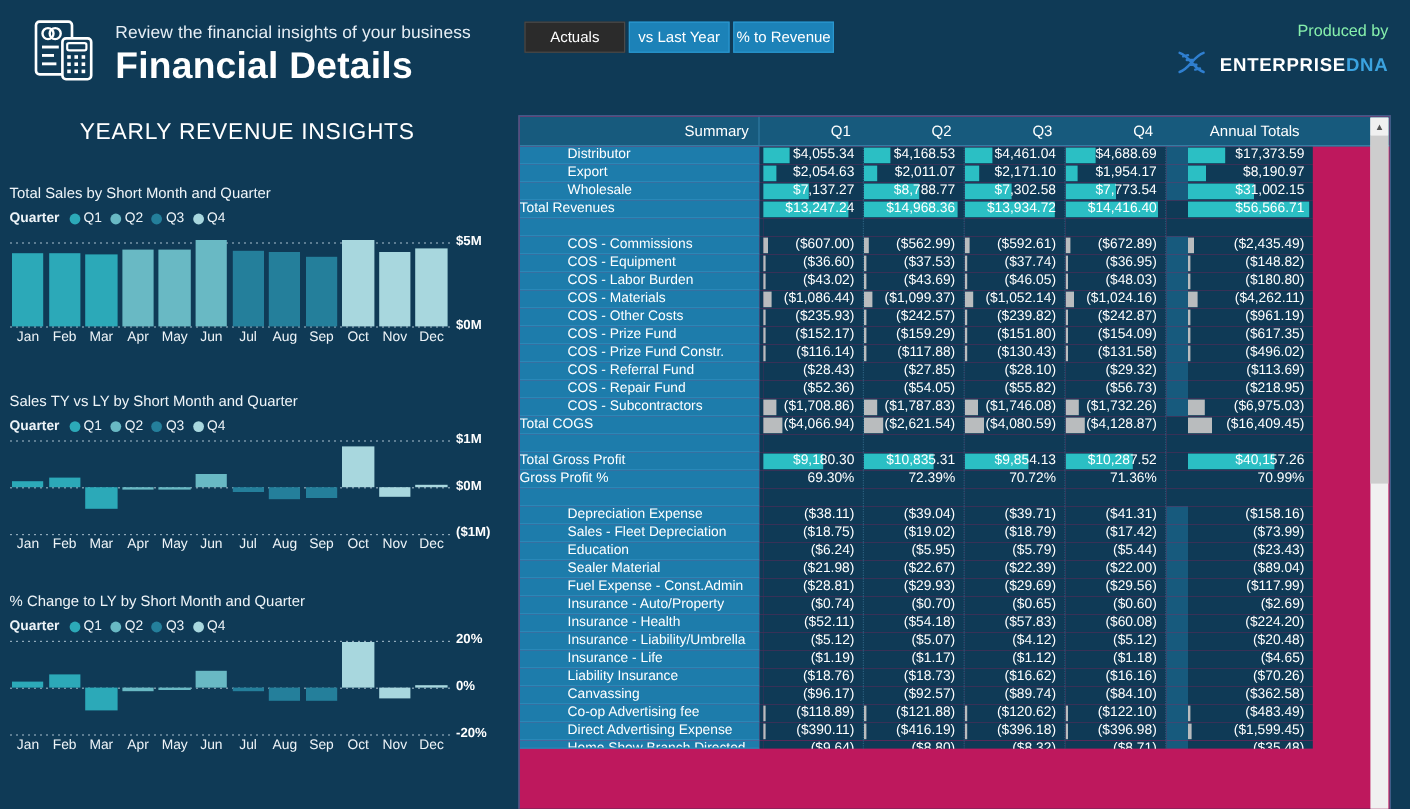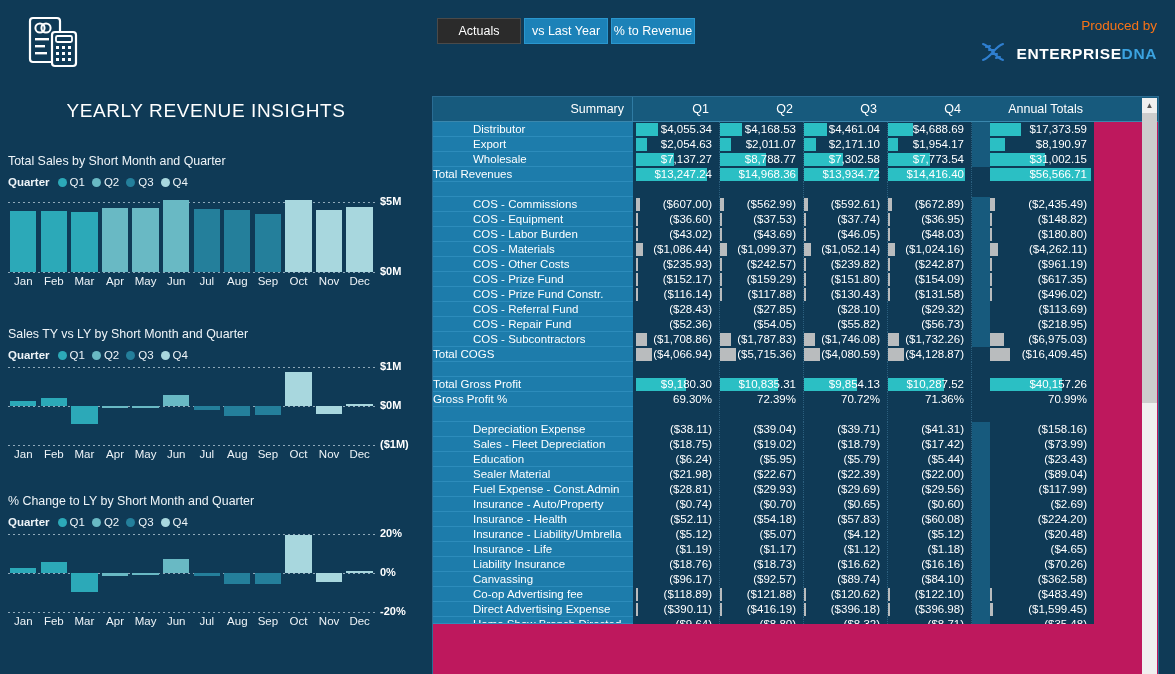--- a/index.html
+++ b/index.html
@@ -26,21 +26,21 @@
     height: 26px; display: flex; align-items: center; justify-content: center;
     border: 1px solid #2a97cf; cursor: pointer; user-select: none;
   }
   .ctrl-btn.sel { background: #2b2b2b; border-color: #4a4a4a; }
   #g-details { left: 437px; top: 18px; }
   #g-details .ctrl-btn { width: 84px; }
   #g-year { left: 762px; top: 18px; }
   #g-year .ctrl-btn { width: 54px; }
 
   .produced { position: absolute; right: 18px; top: 18px; text-align: right; }
-  .produced-lbl { color: #f97316; font-size: 13.5px; }
+  .produced-lbl { color: #86efac; font-size: 13.5px; }
   .brand { display: flex; align-items: center; gap: 9px; margin-top: 8px; justify-content: flex-end; }
   .brand-txt { font-size: 15.5px; font-weight: bold; letter-spacing: .6px; }
   .brand-txt .w { color: #ffffff; }
   .brand-txt .b { color: #3ba3e0; font-weight: bold; }
 
   
   #left { position: absolute; left: 0; top: 92px; width: 430px; height: 582px; }
   .panel-title {
     color: #ffffff; font-size: 19px; letter-spacing: .6px;
     text-align: center; width: 412px; margin-top: 8px;
@@ -131,20 +131,24 @@
             <rect x="46" y="32" width="3" height="3"></rect>
           <rect x="34" y="38" width="3" height="3"></rect>
             <rect x="40" y="38" width="3" height="3"></rect>
             <rect x="46" y="38" width="3" height="3"></rect>
           <rect x="34" y="44" width="3" height="3"></rect>
             <rect x="40" y="44" width="3" height="3"></rect>
             <rect x="46" y="44" width="3" height="3"></rect>
         </g>
       </svg>
     </span>
+    <div class="hdr-text">
+      <div class="hdr-sub">Review the financial insights of your business</div>
+      <div class="hdr-main">Financial Details</div>
+    </div>
   </div>
 
   <div class="ctrl-group" id="g-details">
     <div class="ctrl-buttons" id="details-buttons">
         <div class="ctrl-btn sel">Actuals</div>
         <div class="ctrl-btn">vs Last Year</div>
         <div class="ctrl-btn">% to Revenue</div>
       </div>
   </div>
 
@@ -797,21 +801,21 @@
         </div>
         <div class="mx-row total">
           <div class="r-label">Total COGS</div>
           <div class="r-gapcol"></div>
           <div class="mx-cell q">
             <div class="dbar" style="width: 19%; background: rgb(185, 188, 190);"></div>
             <span class="val">($4,066.94)</span>
           </div>
           <div class="mx-cell q">
             <div class="dbar" style="width: 19%; background: rgb(185, 188, 190);"></div>
-            <span class="val">($5,715.36)</span>
+            <span class="val">($2,621.54)</span>
           </div>
           <div class="mx-cell q">
             <div class="dbar" style="width: 19%; background: rgb(185, 188, 190);"></div>
             <span class="val">($4,080.59)</span>
           </div>
           <div class="mx-cell q">
             <div class="dbar" style="width: 19%; background: rgb(185, 188, 190);"></div>
             <span class="val">($4,128.87)</span>
           </div>
           <div class="mx-cell spacer"></div>

